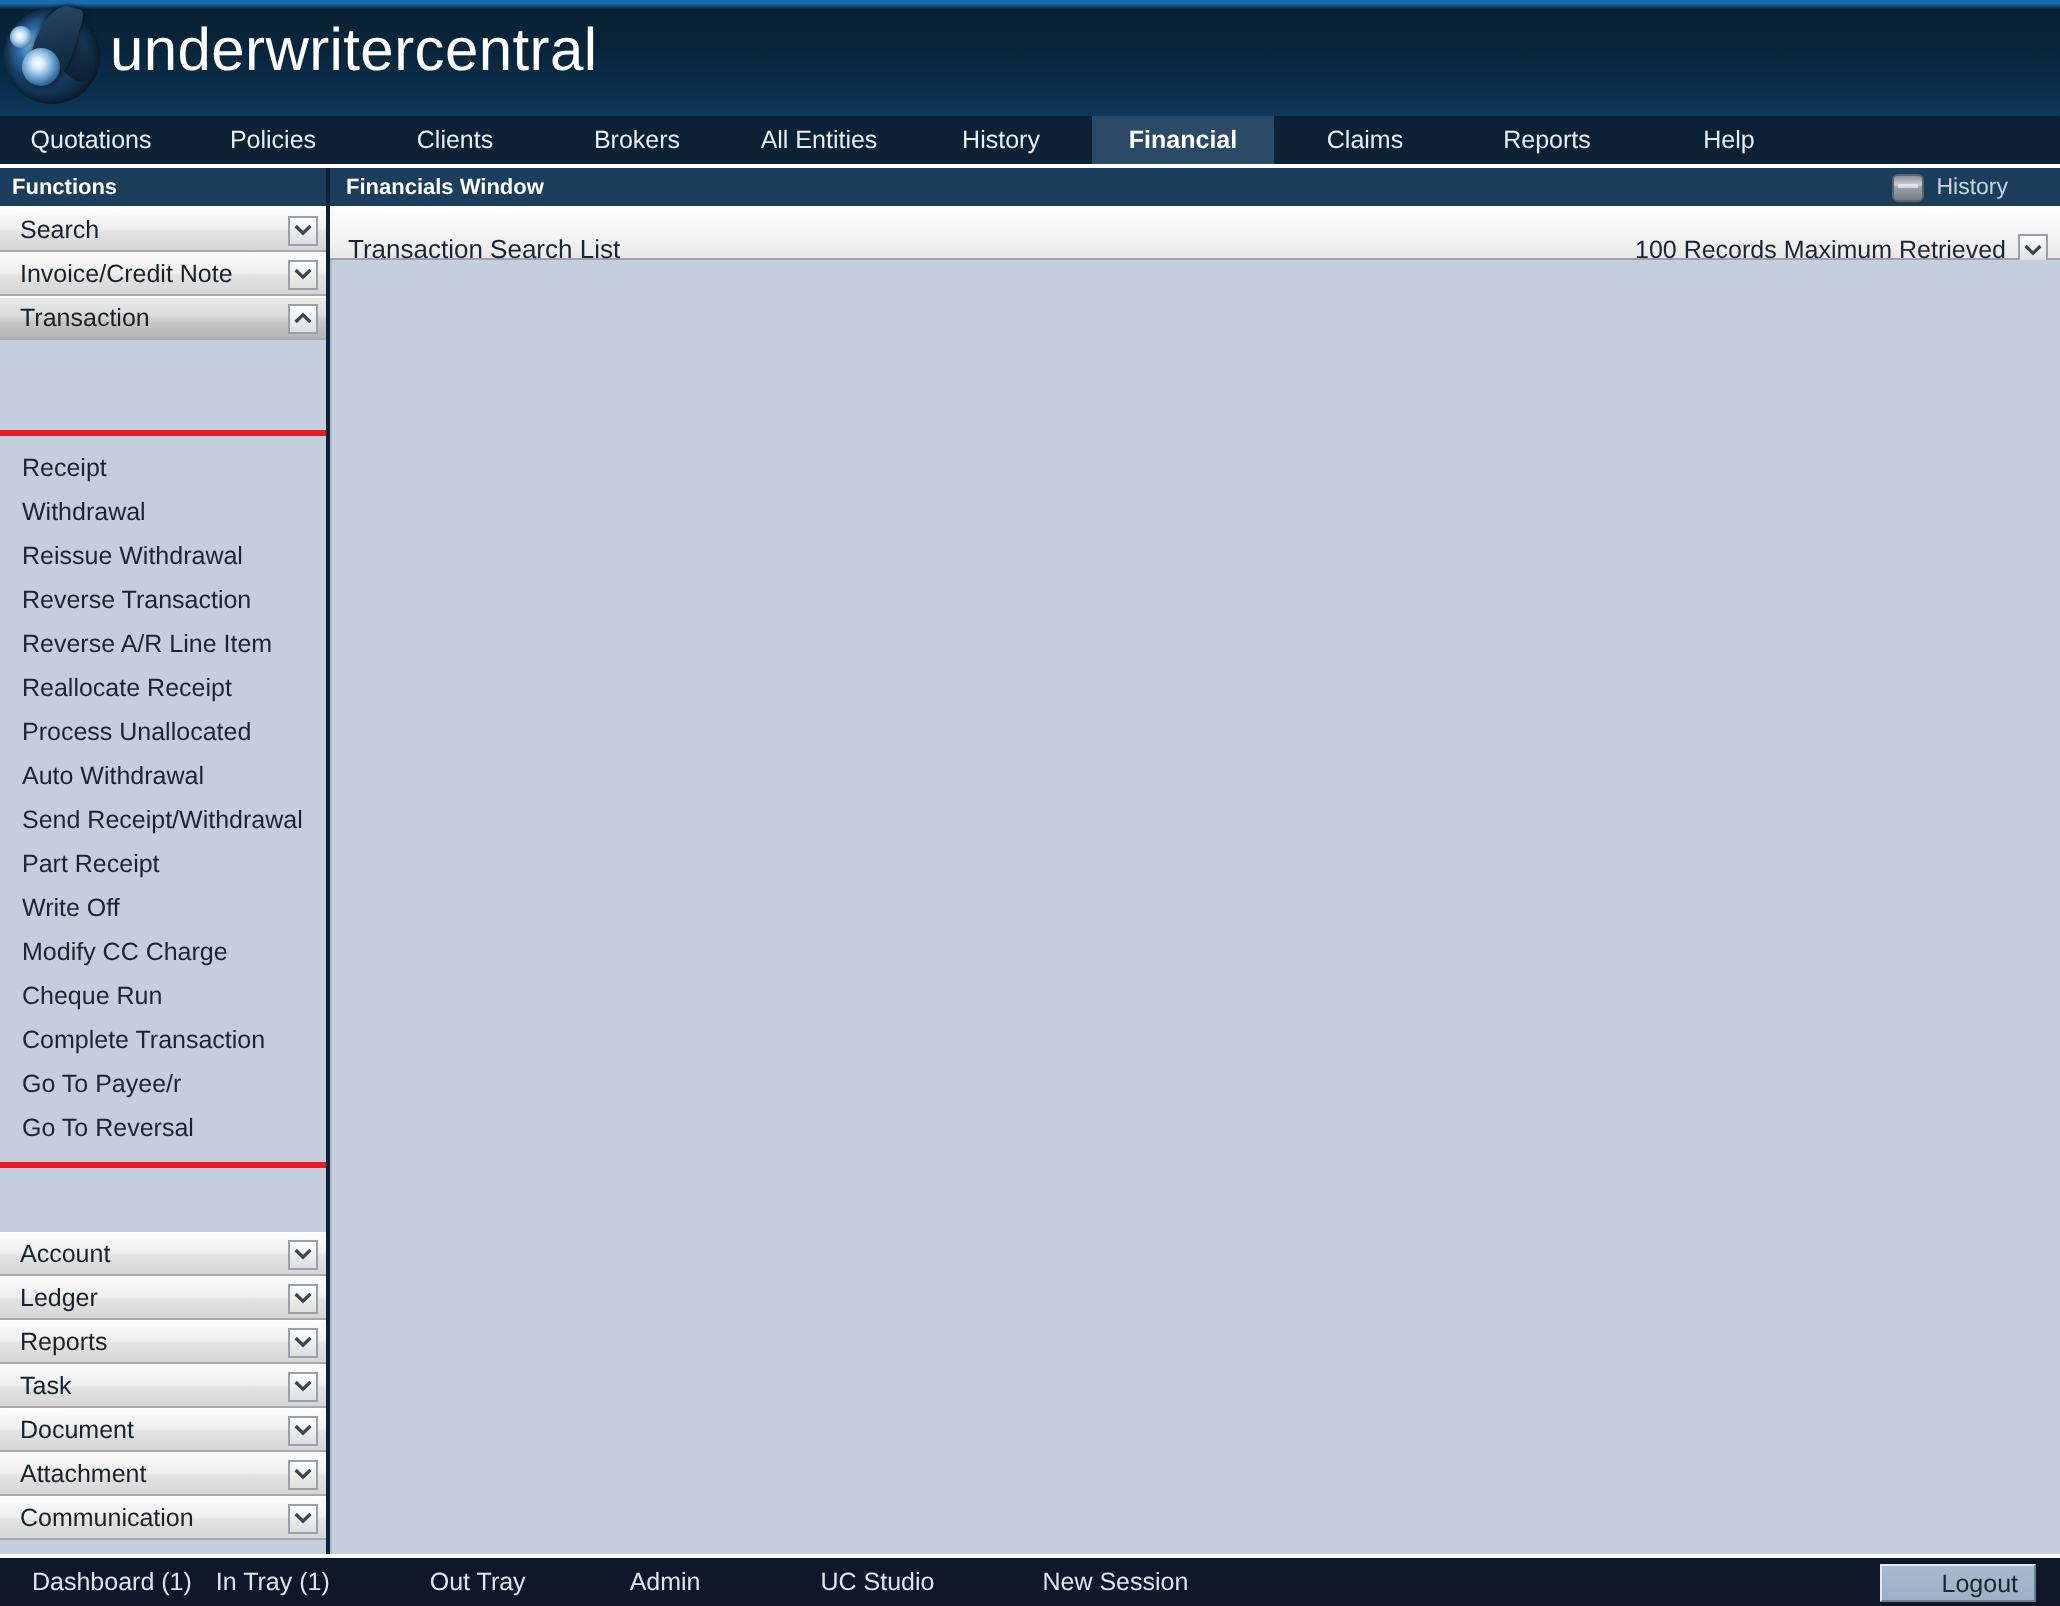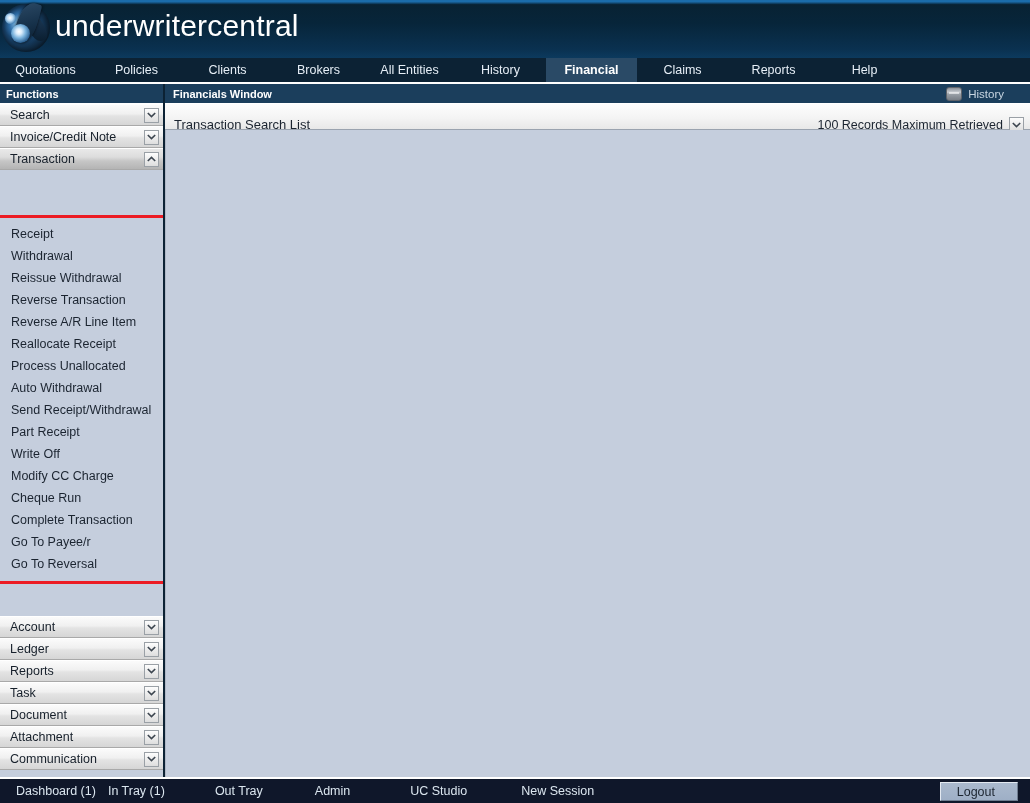--- a/index.html
+++ b/index.html
@@ -308,21 +308,21 @@
     top: 3px;
     width: 78px;
     height: 19px;
     background: linear-gradient(to bottom, #aab9cd 0%, #9eafc6 100%);
     border: 1px solid #6f7d90;
     border-top-color: #e3e9f1;
     border-left-color: #e3e9f1;
     display: flex;
     align-items: center;
     justify-content: flex-end;
-    padding-right: 22px;
+    padding-right: 8px;
     font-size: 12.5px;
     color: #1b2430;
     cursor: pointer;
   }
 </style>
 </head>
 <body>
 
 <div id="app">
 

